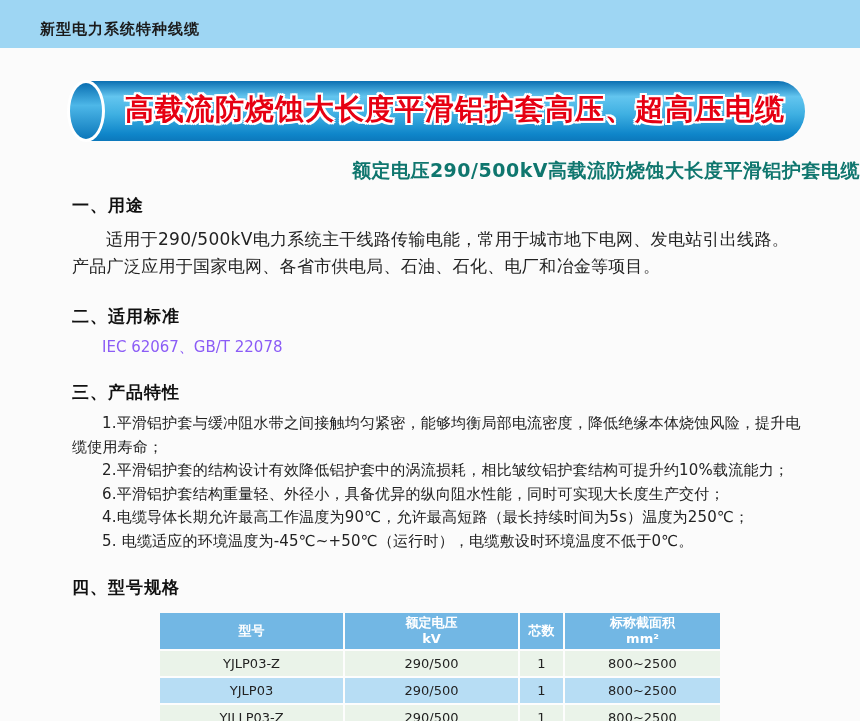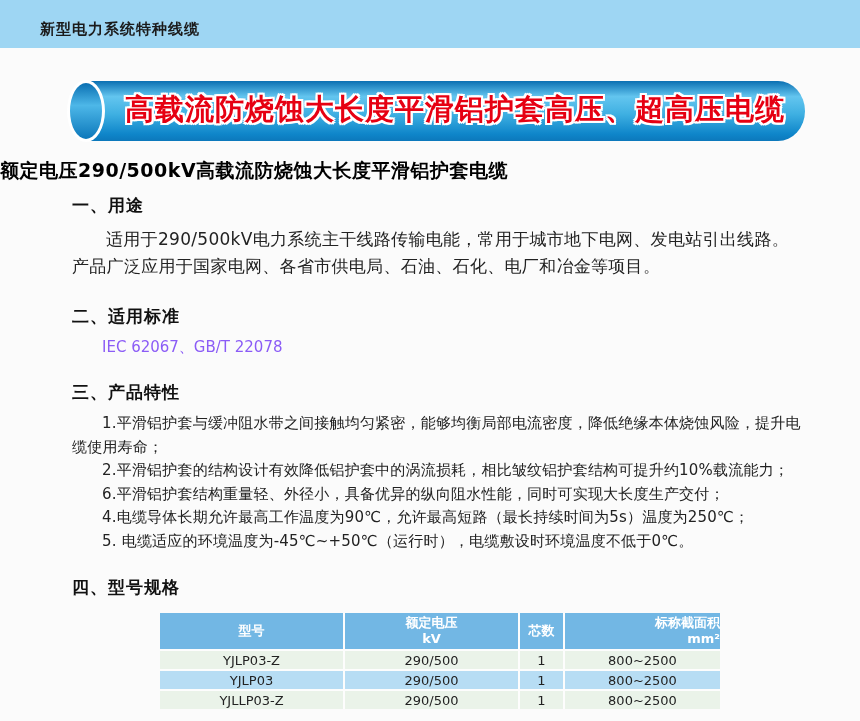--- a/index.html
+++ b/index.html
@@ -48,24 +48,24 @@
     color:#e60012;
     text-shadow:
       -2px -2px 0 #fff, 2px -2px 0 #fff, -2px 2px 0 #fff, 2px 2px 0 #fff,
       -2px 0 0 #fff, 2px 0 0 #fff, 0 -2px 0 #fff, 0 2px 0 #fff;
     white-space:nowrap;
   }
 
   
   .subtitle {
     margin-top:17px;
-    text-align:left;
+    text-align:right;
     font-size:19px;
     font-weight:bold;
-    color:#000000;
+    color:#0f766e;
     letter-spacing:0.5px;
   }
 
   
   .content { padding:0 56px 0 72px; }
   .sec-heading {
     font-size:17px;
     font-weight:bold;
     color:#111;
     letter-spacing:1px;
@@ -113,27 +113,27 @@
     background:#72b7e4;
     color:#ffffff;
     font-weight:bold;
     font-size:13px;
     line-height:16px;
     height:36px;
     text-align:center;
     vertical-align:middle;
     border-right:2px solid #fdfdfd;
   }
-  .spec-table th:last-child { border-right:none;text-align:right; }
+  .spec-table th:last-child { border-right:none; }
   .spec-table td {
     font-size:13px;
     color:#222;
     text-align:center;
     vertical-align:middle;
-    height:20px;
+    height:27px;
     border-right:2px solid #fdfdfd;
     border-top:2px solid #fdfdfd;
   }
   .spec-table td:last-child { border-right:none; }
   .row-green td { background:#eaf3e9; }
   .row-blue  td { background:#b7ddf4; }
 </style>
 </head>
 <body>
 

